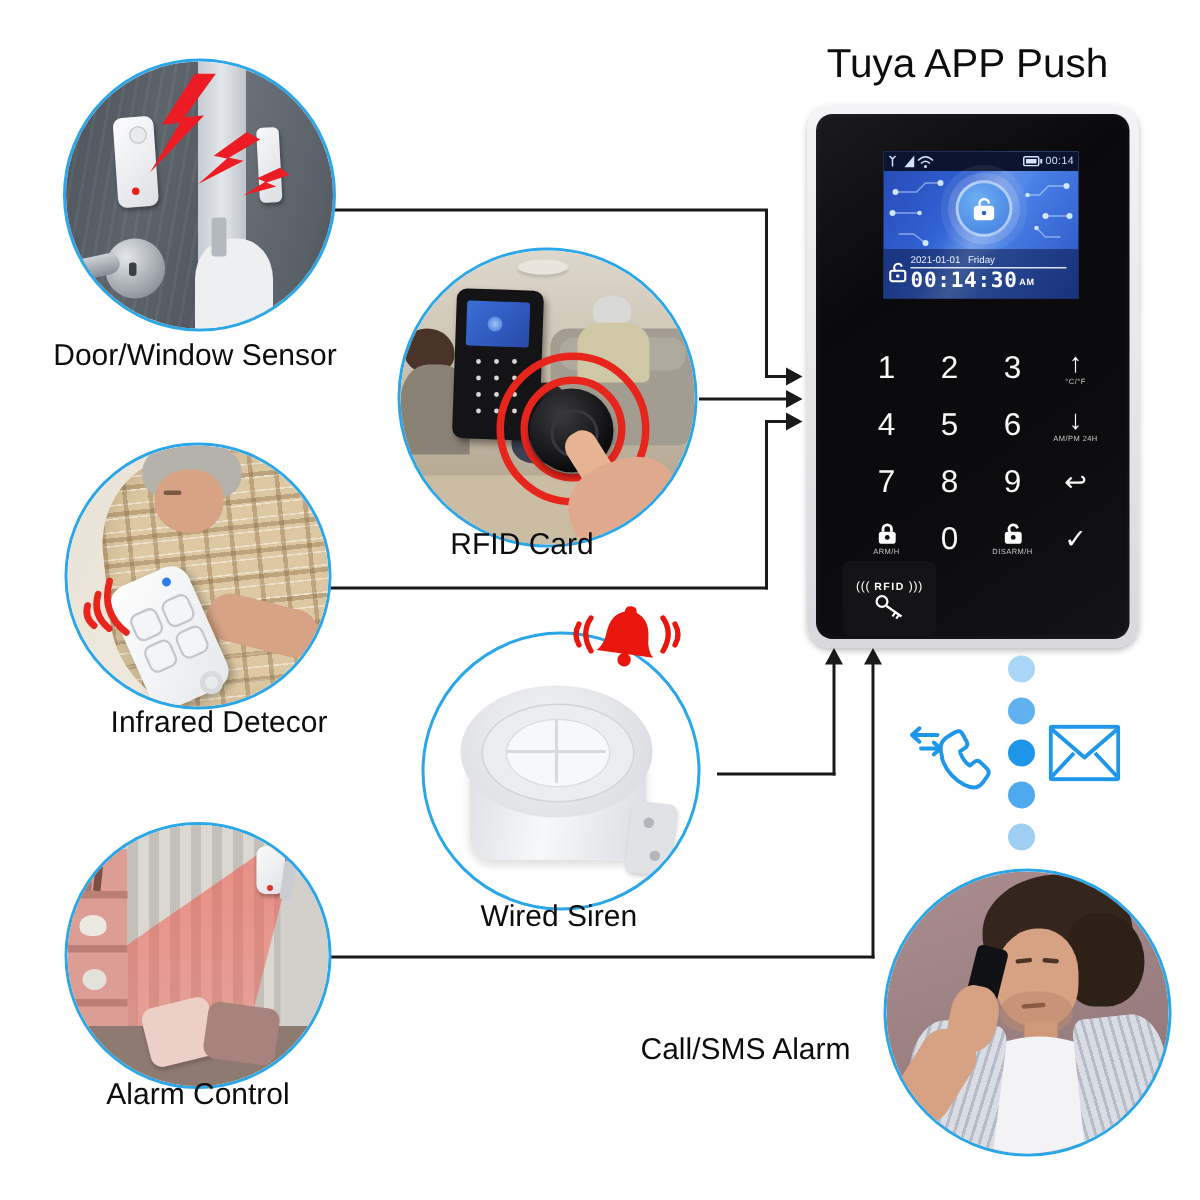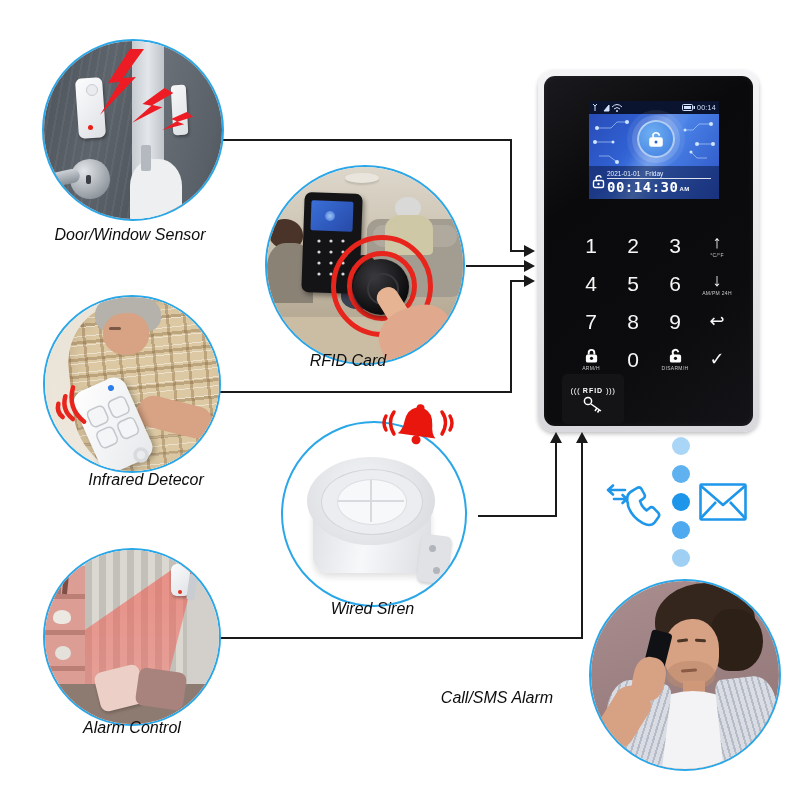--- a/index.html
+++ b/index.html
@@ -4,21 +4,21 @@
 <style>
   html,body{margin:0;padding:0;background:#fff;}
   #stage{position:relative;width:800px;height:800px;background:#ffffff;overflow:hidden;
          font-family:"Liberation Sans","DejaVu Sans",sans-serif;color:#111;}
   
   .abs{position:absolute;}
   .hline{position:absolute;height:2px;background:#1a1a1a;}
   .vline{position:absolute;width:2px;background:#1a1a1a;}
   .head-r{position:absolute;width:0;height:0;border-top:6px solid transparent;border-bottom:6px solid transparent;border-left:11px solid #1a1a1a;}
   .head-u{position:absolute;width:0;height:0;border-left:6px solid transparent;border-right:6px solid transparent;border-bottom:11px solid #1a1a1a;}
-  .dev-label{position:absolute;font-size:16px;color:#0d0d0d;text-align:center;white-space:nowrap;font-style:italic;}
+  .dev-label{position:absolute;font-size:20px;color:#0d0d0d;text-align:center;white-space:nowrap;}
   .photo-circle{position:absolute;border-radius:50%;border:2px solid #2aa7e8;overflow:hidden;background:#fff;}
   .photo-circle *{position:absolute;}
   
   #title{position:absolute;left:520px;top:27px;width:250px;text-align:center;font-size:27px;color:#0d0d0d;}
   
   #panel{position:absolute;left:538px;top:70px;width:221px;height:362px;border-radius:16px;
          background:linear-gradient(180deg,#f4f4f6,#d9d9dd);box-shadow:0 2px 4px rgba(0,0,0,.25);}
   #panel-face{position:absolute;left:6px;top:6px;right:6px;bottom:6px;border-radius:11px;
               background:linear-gradient(145deg,#1a1a1e 0%,#0a0a0c 30%,#0c0c0e 70%,#141418 100%);
               box-shadow:inset 0 0 6px rgba(255,255,255,.06);}
@@ -47,20 +47,21 @@
   #rfid-zone .waves b{font-size:7px;font-weight:bold;letter-spacing:1px;}
   
   .dot{position:absolute;width:18px;height:18px;border-radius:50%;}
   
 </style>
 </head>
 <body>
 
 <div id="stage">
 
+  <div id="title">Tuya APP Push</div>
 
   <div class="hline" style="left:222px;top:139px;width:288px;"></div>
   <div class="vline" style="left:510px;top:139px;height:113px;"></div>
   <div class="hline" style="left:510px;top:250px;width:16px;"></div>
   <div class="head-r" style="left:524px;top:245px;"></div>
 
   <div class="hline" style="left:466px;top:265px;width:58px;"></div>
   <div class="head-r" style="left:524px;top:260px;"></div>
 
   <div class="hline" style="left:218px;top:391px;width:294px;"></div>

